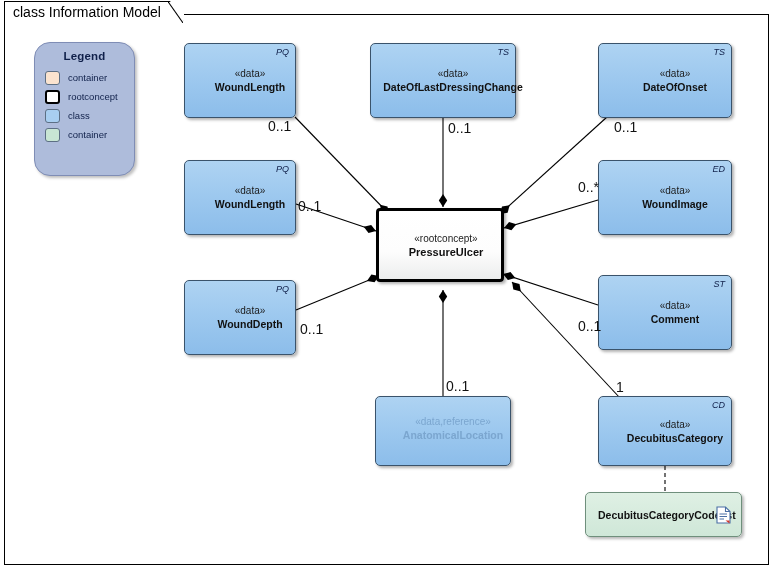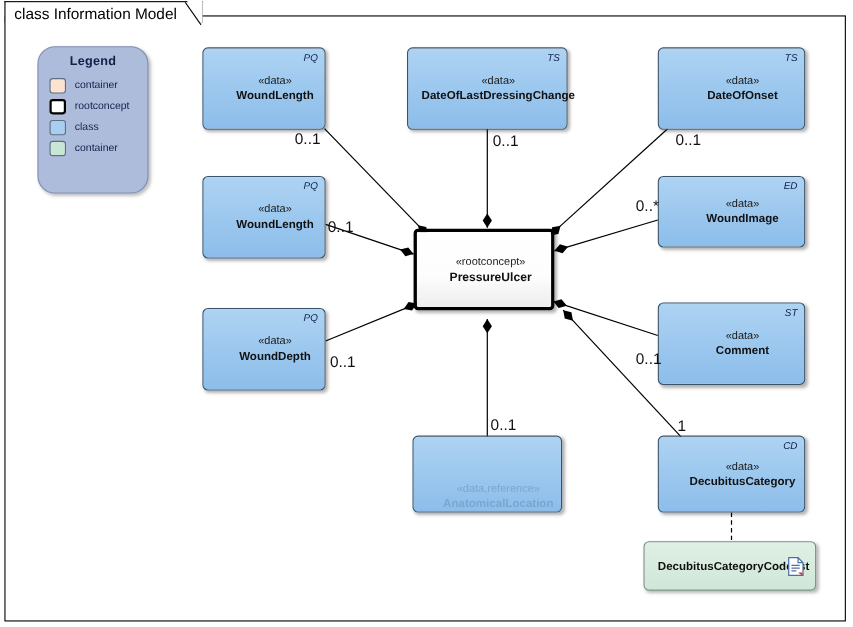--- a/index.html
+++ b/index.html
@@ -279,39 +279,39 @@
     <span class="stereo">«data»</span>
     <span class="nm">DateOfOnset</span>
   </div>
 
   <div class="node data-node" style="left:184px;top:160px;width:112px;height:75px;">
     <span class="type">PQ</span>
     <span class="stereo">«data»</span>
     <span class="nm">WoundLength</span>
   </div>
 
-  <div class="node data-node" style="left:598px;top:160px;width:134px;height:65px;">
+  <div class="node data-node" style="left:598px;top:160px;width:134px;height:75px;">
     <span class="type">ED</span>
     <span class="stereo">«data»</span>
     <span class="nm">WoundImage</span>
   </div>
 
   <div class="node data-node" style="left:184px;top:280px;width:112px;height:75px;">
     <span class="type">PQ</span>
     <span class="stereo">«data»</span>
     <span class="nm">WoundDepth</span>
   </div>
 
   <div class="node data-node" style="left:598px;top:275px;width:134px;height:75px;">
     <span class="type">ST</span>
     <span class="stereo">«data»</span>
     <span class="nm">Comment</span>
   </div>
 
-  <div class="node data-node ref-node" style="left:375px;top:396px;width:136px;height:70px;justify-content:flex-end;padding-top:18px;">
+  <div class="node data-node ref-node" style="left:375px;top:396px;width:136px;height:70px;justify-content:flex-start;padding-top:18px;">
     <span class="stereo">«data,reference»</span>
     <span class="nm">AnatomicalLocation</span>
   </div>
 
   <div class="node data-node" style="left:598px;top:396px;width:134px;height:70px;">
     <span class="type">CD</span>
     <span class="stereo">«data»</span>
     <span class="nm">DecubitusCategory</span>
   </div>
 

